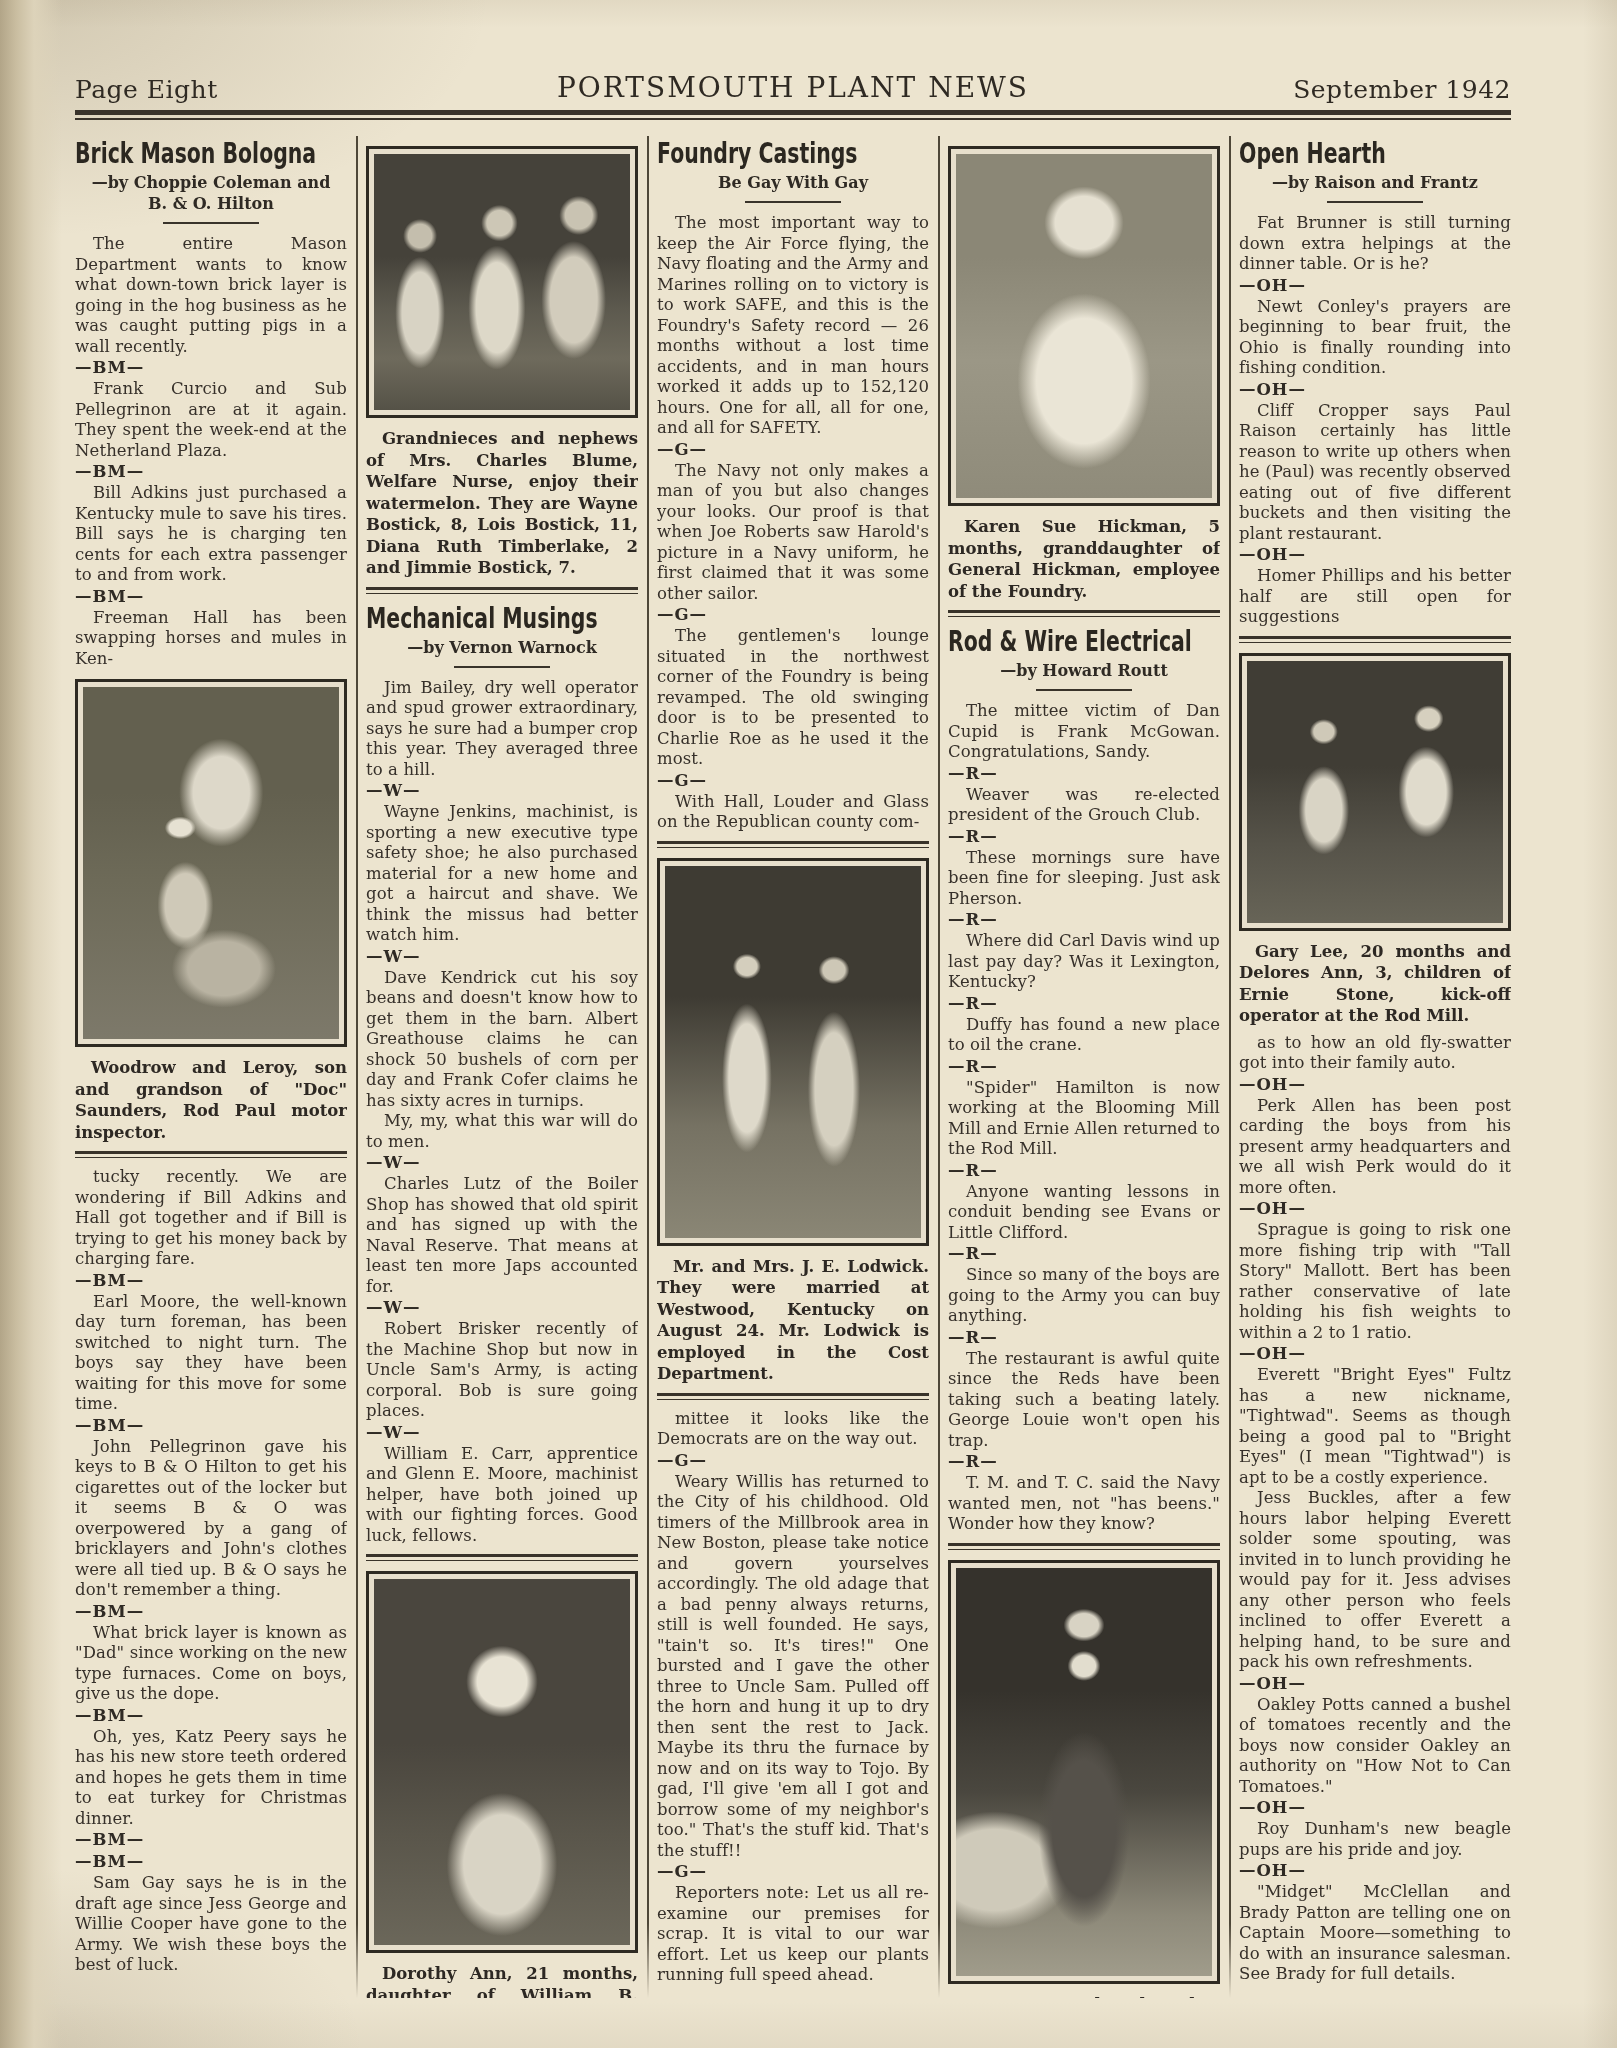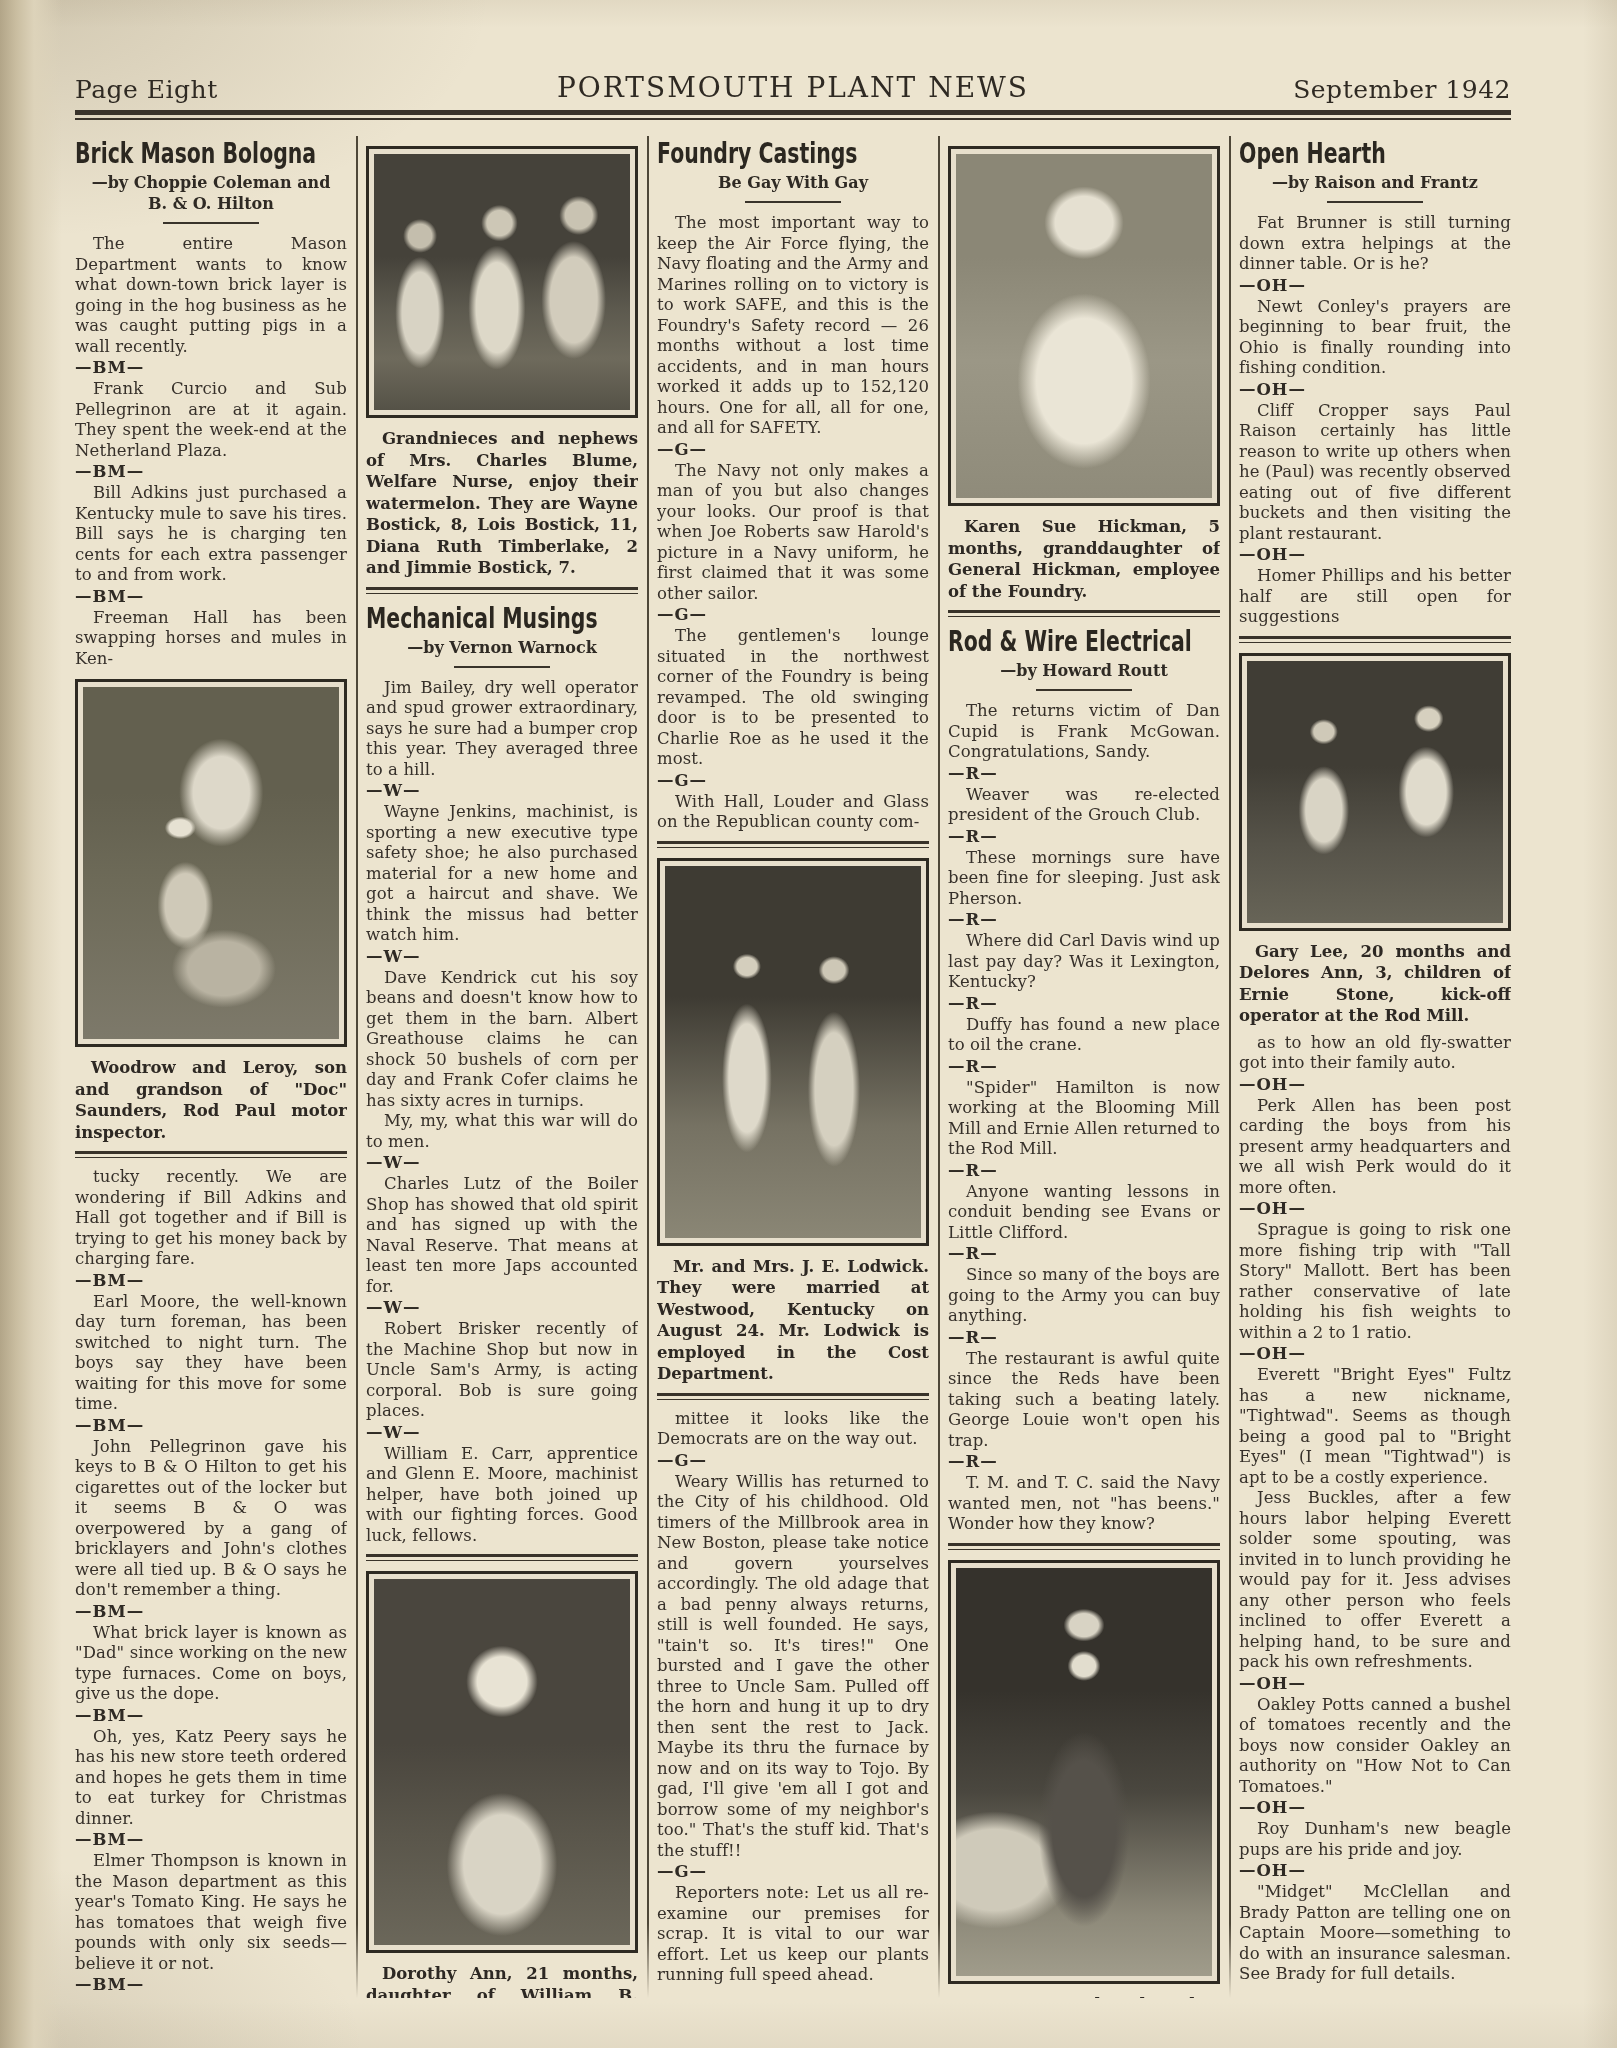--- a/index.html
+++ b/index.html
@@ -127,21 +127,20 @@
           <p class="body-para">tucky recently.  We are wondering if Bill Adkins and Hall got together and if Bill is trying to get his money back by charging fare.</p>
           <div class="sep">—BM—</div>
           <p class="body-para">Earl Moore, the well-known day turn foreman, has been switched to night turn. The boys say they have been waiting for this move for some time.</p>
           <div class="sep">—BM—</div>
           <p class="body-para">John Pellegrinon gave his keys to B &amp; O Hilton to get his cigarettes out of the locker but it seems B &amp; O was overpowered by a gang of bricklayers and John's clothes were all tied up. B &amp; O says he don't remember a thing.</p>
           <div class="sep">—BM—</div>
           <p class="body-para">What brick layer is known as "Dad" since working on the new type furnaces.  Come on boys, give us the dope.</p>
           <div class="sep">—BM—</div>
           <p class="body-para">Oh, yes, Katz Peery says he has his new store teeth ordered and hopes he gets them in time to eat turkey for Christmas dinner.</p>
           <div class="sep">—BM—</div>
-          <p class="body-para">Elmer Thompson is known in the Mason department as this year's Tomato King.  He says he has tomatoes that weigh five pounds with only six seeds—believe it or not.</p>
           <div class="sep">—BM—</div>
           <p class="body-para">Sam Gay says he is in the draft age since Jess George and Willie Cooper have gone to the Army. We wish these boys the best of luck.</p>
         </section>
       <div class="divider"></div>
       <section class="col">
           <figure class="photo-block">
             <div class="photo-frame">
               <div class="photo-art ph-watermelon"></div>
             </div>
             <figcaption class="caption">Grandnieces and nephews of Mrs. Charles Blume, Welfare Nurse, enjoy their watermelon. They are Wayne Bostick, 8, Lois Bostick, 11, Diana Ruth Timberlake, 2 and Jimmie Bostick, 7.</figcaption>
@@ -207,21 +206,21 @@
               <div class="photo-art ph-karen"></div>
             </div>
             <figcaption class="caption">Karen Sue Hickman, 5 months, granddaughter of General Hickman, employee of the Foundry.</figcaption>
           </figure>
           <div class="hr2"></div>
           <div class="headline-block">
             <h2 class="headline">Rod &amp; Wire Electrical</h2>
             <div class="byline">—by Howard Routt</div>
             <div class="byrule"></div>
           </div>
-          <p class="body-para">The returns victim of Dan Cupid is Frank McGowan.  Congratulations, Sandy.</p>
+          <p class="body-para">The mittee victim of Dan Cupid is Frank McGowan.  Congratulations, Sandy.</p>
           <div class="sep">—R—</div>
           <p class="body-para">Weaver was re-elected president of the Grouch Club.</p>
           <div class="sep">—R—</div>
           <p class="body-para">These mornings sure have been fine for sleeping.  Just ask Pherson.</p>
           <div class="sep">—R—</div>
           <p class="body-para">Where did Carl Davis wind up last pay day?  Was it Lexington, Kentucky?</p>
           <div class="sep">—R—</div>
           <p class="body-para">Duffy has found a new place to oil the crane.</p>
           <div class="sep">—R—</div>
           <p class="body-para">"Spider" Hamilton is now working at the Blooming Mill Mill and Ernie Allen returned to the Rod Mill.</p>

